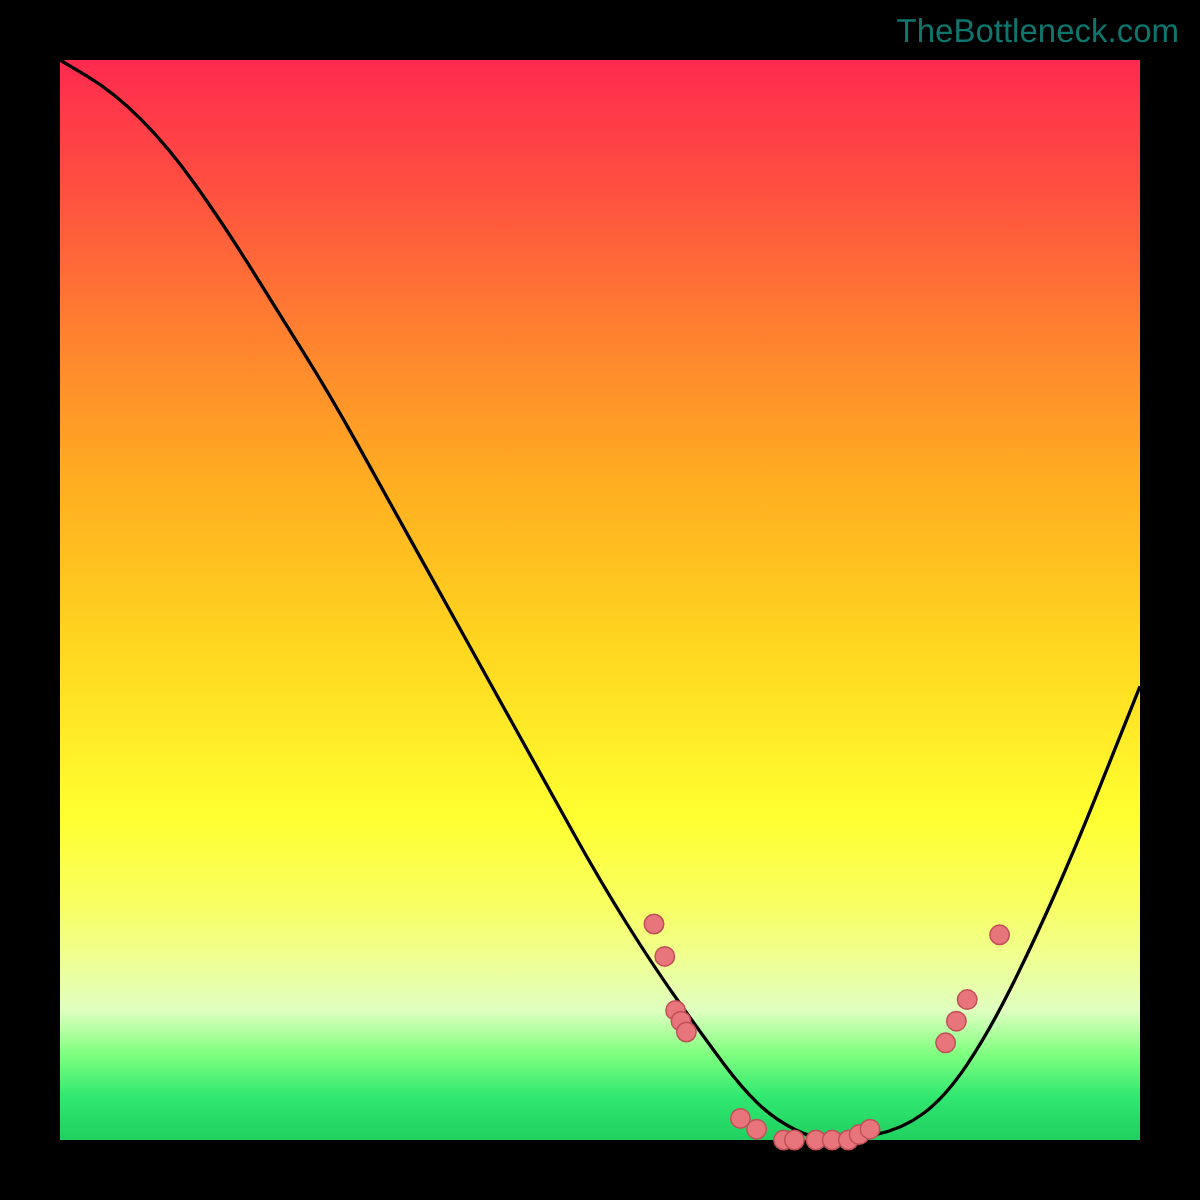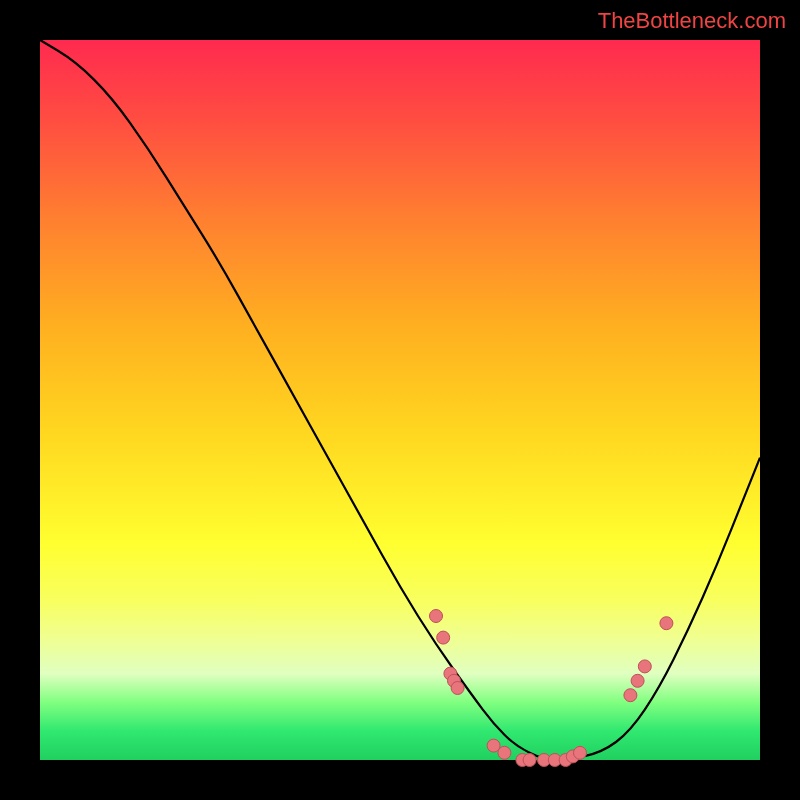--- a/index.html
+++ b/index.html
@@ -8,21 +8,21 @@
     background: #000;
     width: 800px;
     height: 800px;
     position: relative;
     font-family: Arial, sans-serif;
   }
   .watermark {
     position: absolute;
     top: 8px;
     right: 14px;
-    color: #ef4444;
+    color: #0f766e;
     font-size: 22px;
     z-index: 10;
   }
   .plot-area {
     position: absolute;
     left: 40px;
     top: 40px;
     width: 720px;
     height: 720px;
     background: linear-gradient(to bottom,

